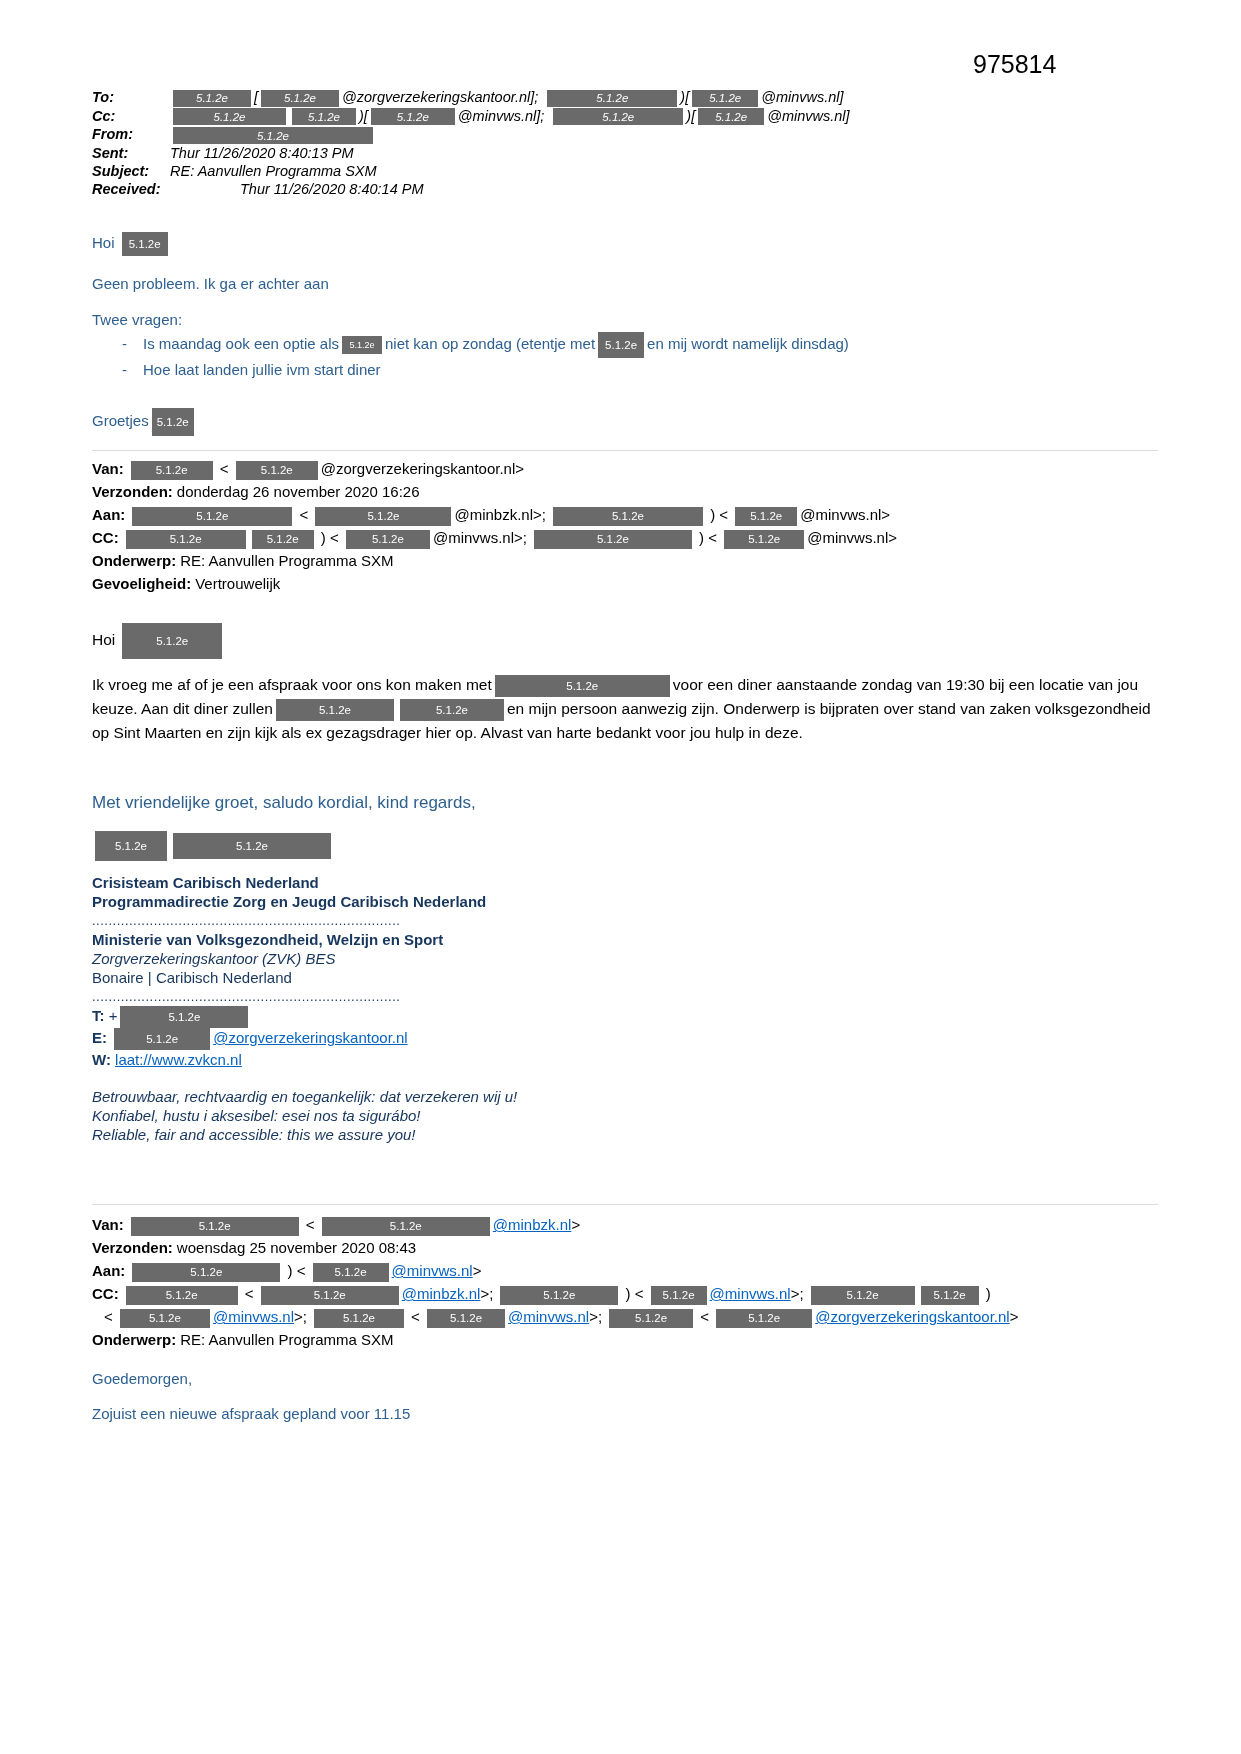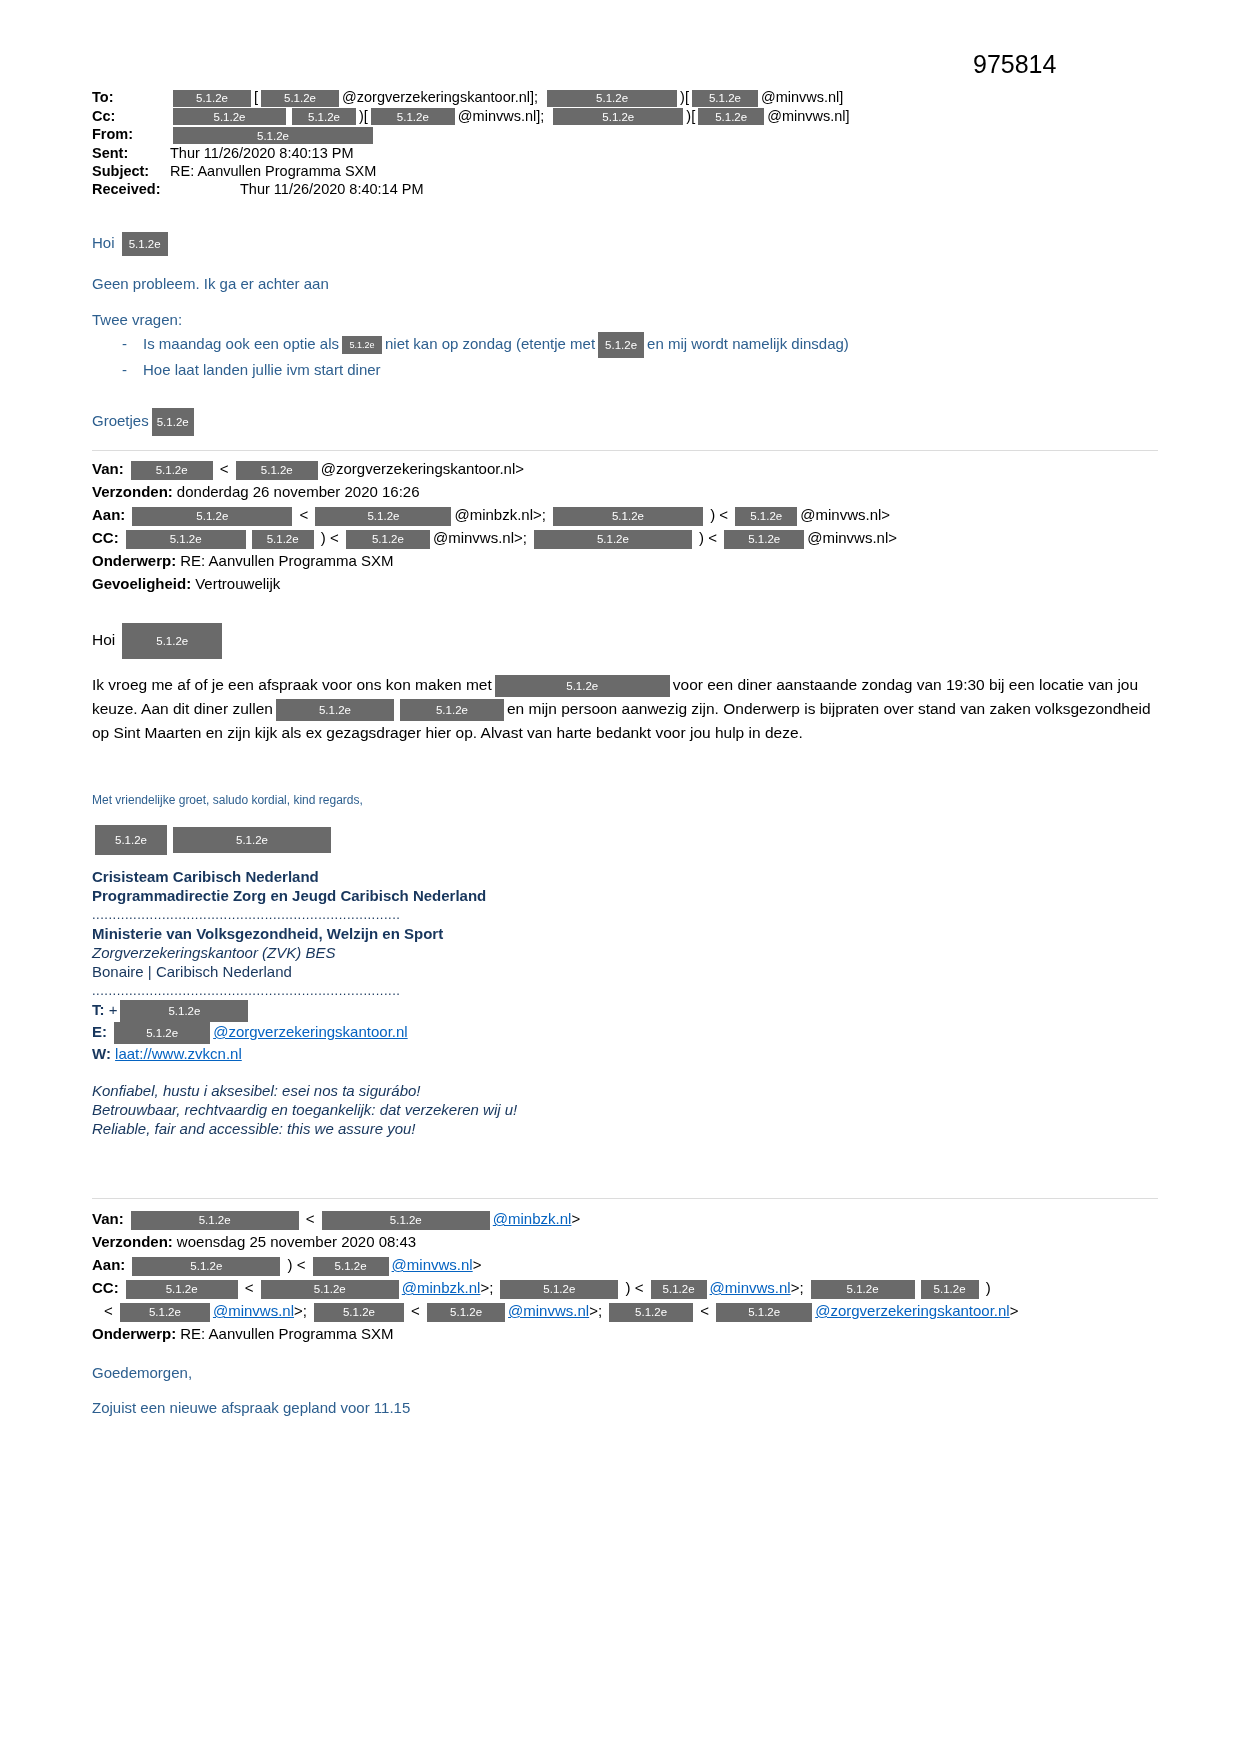--- a/index.html
+++ b/index.html
@@ -15,21 +15,21 @@
   .redact {
     display:inline-flex; align-items:center; justify-content:center;
     background:#6a6a6a; color:#fff; font-size:11.5px; height:18px;
     vertical-align:middle; margin:0 3px; box-sizing:border-box; white-space:nowrap;
   }
   .gap { display:inline-block; height:1px; vertical-align:middle; }
   .linktext { color:#0563c1; text-decoration:underline; cursor:pointer; }
   .boldlabel { font-weight:bold; }
 
   
-  .mailheader .hrow { font-size:14.5px; line-height:18px; white-space:nowrap; }
+  .mailheader .hrow { font-size:14.5px; line-height:18px; white-space:nowrap;font-style:italic; }
   .mailheader .hlabel { display:inline-block; width:78px; font-weight:bold; }
   .mailheader .redact { height:17px; }
 
   
   .blue { color:#2d5f8f; }
   .reply1 { margin-top:34px; font-size:15px; }
   .reply1 .line { line-height:20px; }
   .mt18 { margin-top:18px; } .mt16 { margin-top:16px; }
   .mt12 { margin-top:28px; } .mt2 { margin-top:2px; }
 
@@ -39,21 +39,21 @@
   
   .quoted { font-size:15px; }
   .quoted .qrow { line-height:23px; white-space:nowrap; }
   .quoted .qlabel { font-weight:bold; margin-right:4px; }
   .quoted .redact { height:19px; }
 
   
   .msg2 { font-size:15.5px; }
   .greeting2 { margin-top:26px; line-height:38px; }
   .para { margin-top:14px; max-width:1062px; line-height:24px; }
-  .closing { margin-top:48px; font-size:12px; }
+  .closing { margin-top:48px; font-size:17px; }
   .nameline { margin-top:16px; line-height:32px; }
 
   
   .signature { margin-top:12px; color:#17365d; font-size:15px; line-height:19px; }
   .sig-bold { font-weight:bold; }
   .sig-italic { font-style:italic; }
   .dotsline { letter-spacing:0.5px; font-size:13px; line-height:19px; }
   .slogans { margin-top:18px; font-style:italic; color:#17365d; font-size:15px; line-height:19px; }
 
   .footerblue { font-size:15px; }
@@ -109,22 +109,22 @@
       <div class="sig-bold">Programmadirectie Zorg en Jeugd Caribisch Nederland</div>
       <div class="dotsline">...........................................................................</div>
       <div class="sig-bold">Ministerie van Volksgezondheid, Welzijn en Sport</div>
       <div class="sig-italic">Zorgverzekeringskantoor (ZVK) BES</div>
       <div>Bonaire | Caribisch Nederland</div>
       <div class="dotsline">...........................................................................</div>
       <div><span class="boldlabel">T: </span><span class="txt">+</span><span class="redact" style="width: 128px; height: 22px;">5.1.2e</span></div>
       <div><span class="boldlabel">E: </span><span class="redact" style="width: 96px; height: 22px;">5.1.2e</span><span class="linktext">@zorgverzekeringskantoor.nl</span></div>
       <div><span class="boldlabel">W: </span><span class="linktext">laat://www.zvkcn.nl</span></div>
       <div class="slogans">
+        <div>Betrouwbaar, rechtvaardig en toegankelijk: dat verzekeren wij u!</div>
         <div>Konfiabel, hustu i aksesibel: esei nos ta sigurábo!</div>
-        <div>Betrouwbaar, rechtvaardig en toegankelijk: dat verzekeren wij u!</div>
         <div>Reliable, fair and accessible: this we assure you!</div>
       </div>
     </div>
 
     <hr class="sep2">
 
     <div class="quoted">
       <div class="qrow"><span class="qlabel">Van:</span><span><span class="redact" style="width: 168px;">5.1.2e</span><span class="txt"> &lt; </span><span class="redact" style="width: 168px;">5.1.2e</span><span class="linktext">@minbzk.nl</span><span class="txt">&gt;</span></span></div>
       <div class="qrow"><span class="qlabel">Verzonden:</span><span><span class="txt">woensdag 25 november 2020 08:43</span></span></div>
       <div class="qrow"><span class="qlabel">Aan:</span><span><span class="redact" style="width: 148px;">5.1.2e</span><span class="txt"> ) &lt; </span><span class="redact" style="width: 76px;">5.1.2e</span><span class="linktext">@minvws.nl</span><span class="txt">&gt;</span></span></div>

